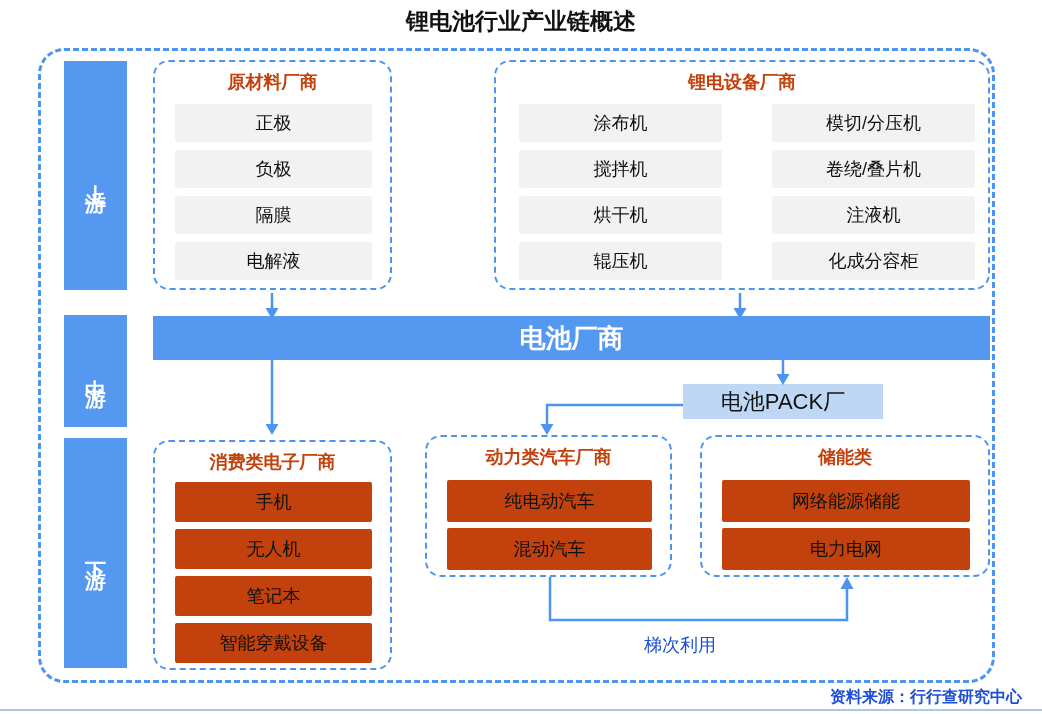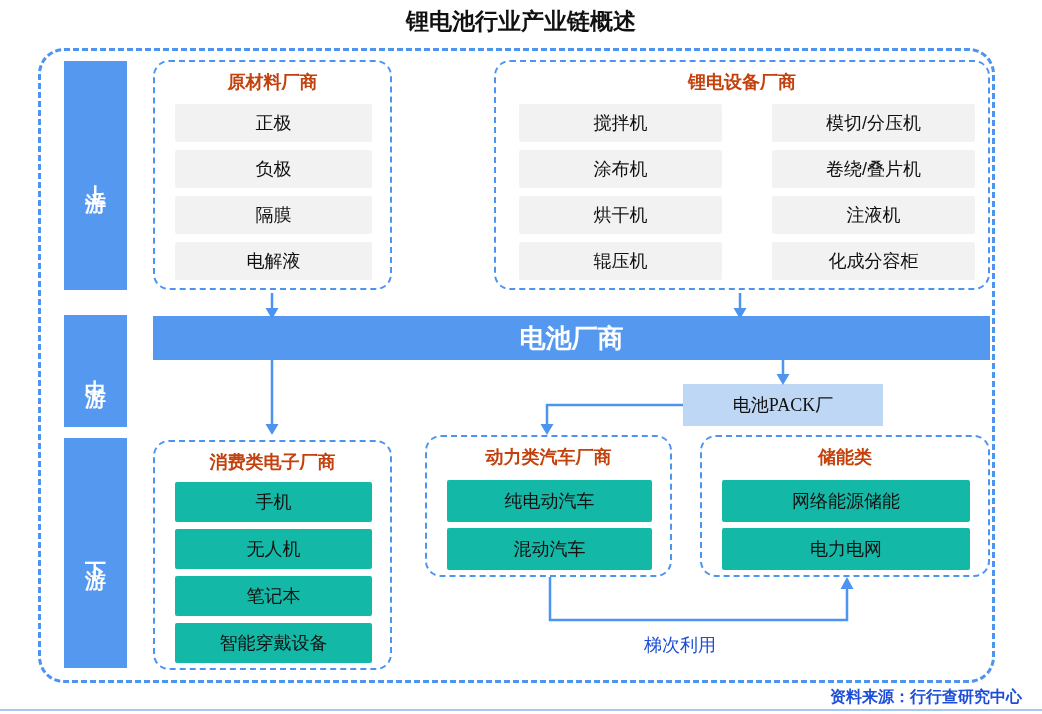--- a/index.html
+++ b/index.html
@@ -16,37 +16,37 @@
   .bar-up{top:61px;height:229px;}
   .bar-mid{top:315px;height:112px;}
   .bar-down{top:438px;height:230px;}
   .group-box{position:absolute;border:2px dashed #4d94f0;border-radius:16px;box-sizing:border-box;}
   .group-title{text-align:center;color:#c2410c;font-size:18px;font-weight:bold;
                padding-top:9px;height:29px;line-height:22px;}
   .items{display:flex;flex-direction:column;padding:4px 18px 0 20px;}
   .item{display:flex;align-items:center;justify-content:center;
         font-size:18px;color:#111;border-radius:2px;}
   .light .item{background:#f2f2f2;height:38px;margin-bottom:8px;}
-  .dark .item{background:#14b8a6;}
+  .dark .item{background:#c2410c;}
   .box-materials{left:153px;top:60px;width:239px;height:230px;}
   .box-equipment{left:494px;top:60px;width:496px;height:230px;}
   .equip-cols{display:flex;gap:50px;padding:4px 13px 0 23px;}
   .equip-col{flex:1;display:flex;flex-direction:column;}
   .box-consumer{left:153px;top:440px;width:239px;height:230px;}
   .box-consumer .item{height:40px;margin-bottom:7px;}
   .box-consumer .items{padding-top:2px;}
   .box-vehicle{left:425px;top:435px;width:247px;height:142px;}
   .box-storage{left:700px;top:435px;width:290px;height:142px;}
   .two-row .item{height:42px;margin-bottom:6px;}
   .two-row .items{padding-top:5px;}
   .battery-bar{position:absolute;left:153px;top:316px;width:837px;height:44px;background:#5598f0;
                color:#fff;font-size:26px;font-weight:bold;display:flex;
                align-items:center;justify-content:center;}
-  .pack-box{position:absolute;left:683px;top:384px;width:200px;height:42px;background:#bdd7f4;
-            color:#111;font-size:18px;display:flex;align-items:center;justify-content:center;font-family:Liberation Serif, serif;}
+  .pack-box{position:absolute;left:683px;top:384px;width:200px;height:35px;background:#bdd7f4;
+            color:#111;font-size:22px;display:flex;align-items:center;justify-content:center;}
   .arrows{position:absolute;left:0;top:0;pointer-events:none;}
   .cascade-label{position:absolute;left:600px;top:633px;width:160px;text-align:center;
                  font-size:18px;color:#1d4ed8;}
   .source-note{position:absolute;right:20px;top:687px;font-size:16px;font-weight:bold;color:#1d4ed8;}
   .footer-rule{position:absolute;left:0;top:709px;width:1042px;height:2px;background:#a9c8f0;}
 </style>
 </head>
 <body>
 
 <div class="stage">
@@ -66,22 +66,22 @@
         <div class="item">负极</div>
         <div class="item">隔膜</div>
         <div class="item">电解液</div>
       </div>
   </div>
 
   <div class="group-box box-equipment light">
     <div class="group-title">锂电设备厂商</div>
     <div class="equip-cols">
       <div class="equip-col">
+          <div class="item">涂布机</div>
           <div class="item">搅拌机</div>
-          <div class="item">涂布机</div>
           <div class="item">烘干机</div>
           <div class="item">辊压机</div>
         </div>
       <div class="equip-col">
           <div class="item">模切/分压机</div>
           <div class="item">卷绕/叠片机</div>
           <div class="item">注液机</div>
           <div class="item">化成分容柜</div>
         </div>
     </div>

